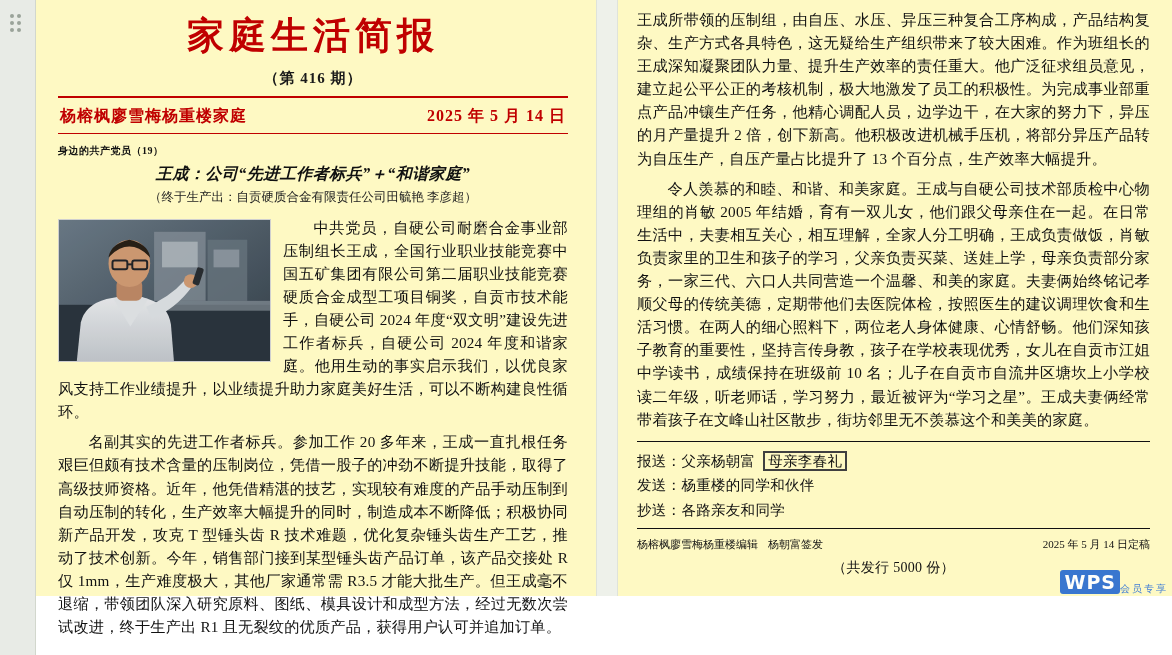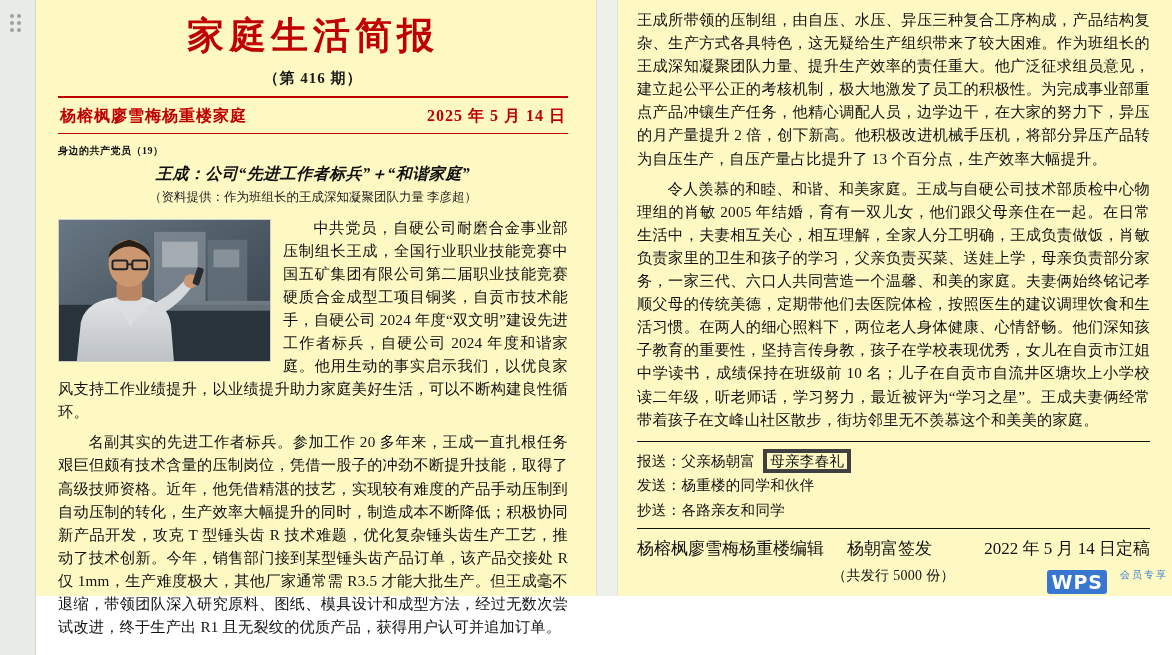--- a/index.html
+++ b/index.html
@@ -162,48 +162,48 @@
     margin: 6px 0 7px 0;
   }
   .footer-rule.thin { border-top: 1px solid #111; margin: 5px 0 6px 0; }
   .footer-line {
     font-size: 14.5px;
     line-height: 1.7;
     color: #111;
     letter-spacing: 0.3px;
   }
   .boxed {
-    border: 4px solid #404040;
+    border: 2px solid #404040;
     padding: 0 3px;
   }
   .sign-row {
     display: flex;
     align-items: baseline;
-    font-size: 17px;
-    color: #111;
-    gap: 23px;
+    font-size: 11px;
+    color: #111;
+    gap: 10px;
     padding-top: 2px;
   }
   .sign-row .last { margin-left: auto; }
   .print-count {
     text-align: center;
     font-size: 14px;
     color: #111;
     margin-top: 7px;
     letter-spacing: 0.3px;
   }
 
   
   .watermark {
     position: absolute;
     right: 4px;
     bottom: 2px;
     display: flex;
-    align-items: flex-start;
-    gap: 13px;
+    align-items: flex-end;
+    gap: 0;
     opacity: 0.95;
     pointer-events: none;
   }
   .wm-badge {
     font-family: "DejaVu Sans", sans-serif;
     font-weight: bold;
     font-size: 19px;
     color: #ffffff;
     background: #2f6fd0;
     padding: 1px 4px;
@@ -242,21 +242,21 @@
       <div class="issue">（第 416 期）</div>
       <hr class="header-rule">
       <div class="meta-row">
         <span>杨榕枫廖雪梅杨重楼家庭</span>
         <span>2025 年 5 月 14 日</span>
       </div>
       <hr class="header-rule thin">
 
       <div class="section-label">身边的共产党员（19）</div>
       <div class="article-title">王成：公司“先进工作者标兵”＋“和谐家庭”</div>
-      <div class="byline">（资料提供：作为班组长的王成深知凝聚团队力量 李彦超）</div>
+      <div class="byline">（终于生产出：自贡硬质合金有限责任公司田毓艳 李彦超）</div>
 
       <div class="photo-wrap">
         <svg viewBox="0 0 213 143" preserveAspectRatio="none">
           <defs>
             <linearGradient id="bg" x1="0" y1="0" x2="1" y2="1">
               <stop offset="0%" stop-color="#6f7f8c"></stop>
               <stop offset="100%" stop-color="#36424c"></stop>
             </linearGradient>
             <linearGradient id="coat" x1="0" y1="0" x2="0" y2="1">
               <stop offset="0%" stop-color="#f2f4f6"></stop>
@@ -311,21 +311,21 @@
         </div>
         <div class="footer-line">
           <span>抄送：</span><span>各路亲友和同学</span>
         </div>
 
         <hr class="footer-rule thin">
 
         <div class="sign-row">
           <span>杨榕枫廖雪梅杨重楼编辑</span>
           <span>杨朝富签发</span>
-          <span class="last">2022 年 5 月 14 日定稿</span>
+          <span class="last">2025 年 5 月 14 日定稿</span>
         </div>
 
         <div class="print-count">（共发行 5000 份）</div>
       </div>
 
       <div class="watermark">
         <span class="wm-badge">WPS</span>
         <span class="wm-stack">
           <span class="wm-sub">会员专享</span>
         </span>

